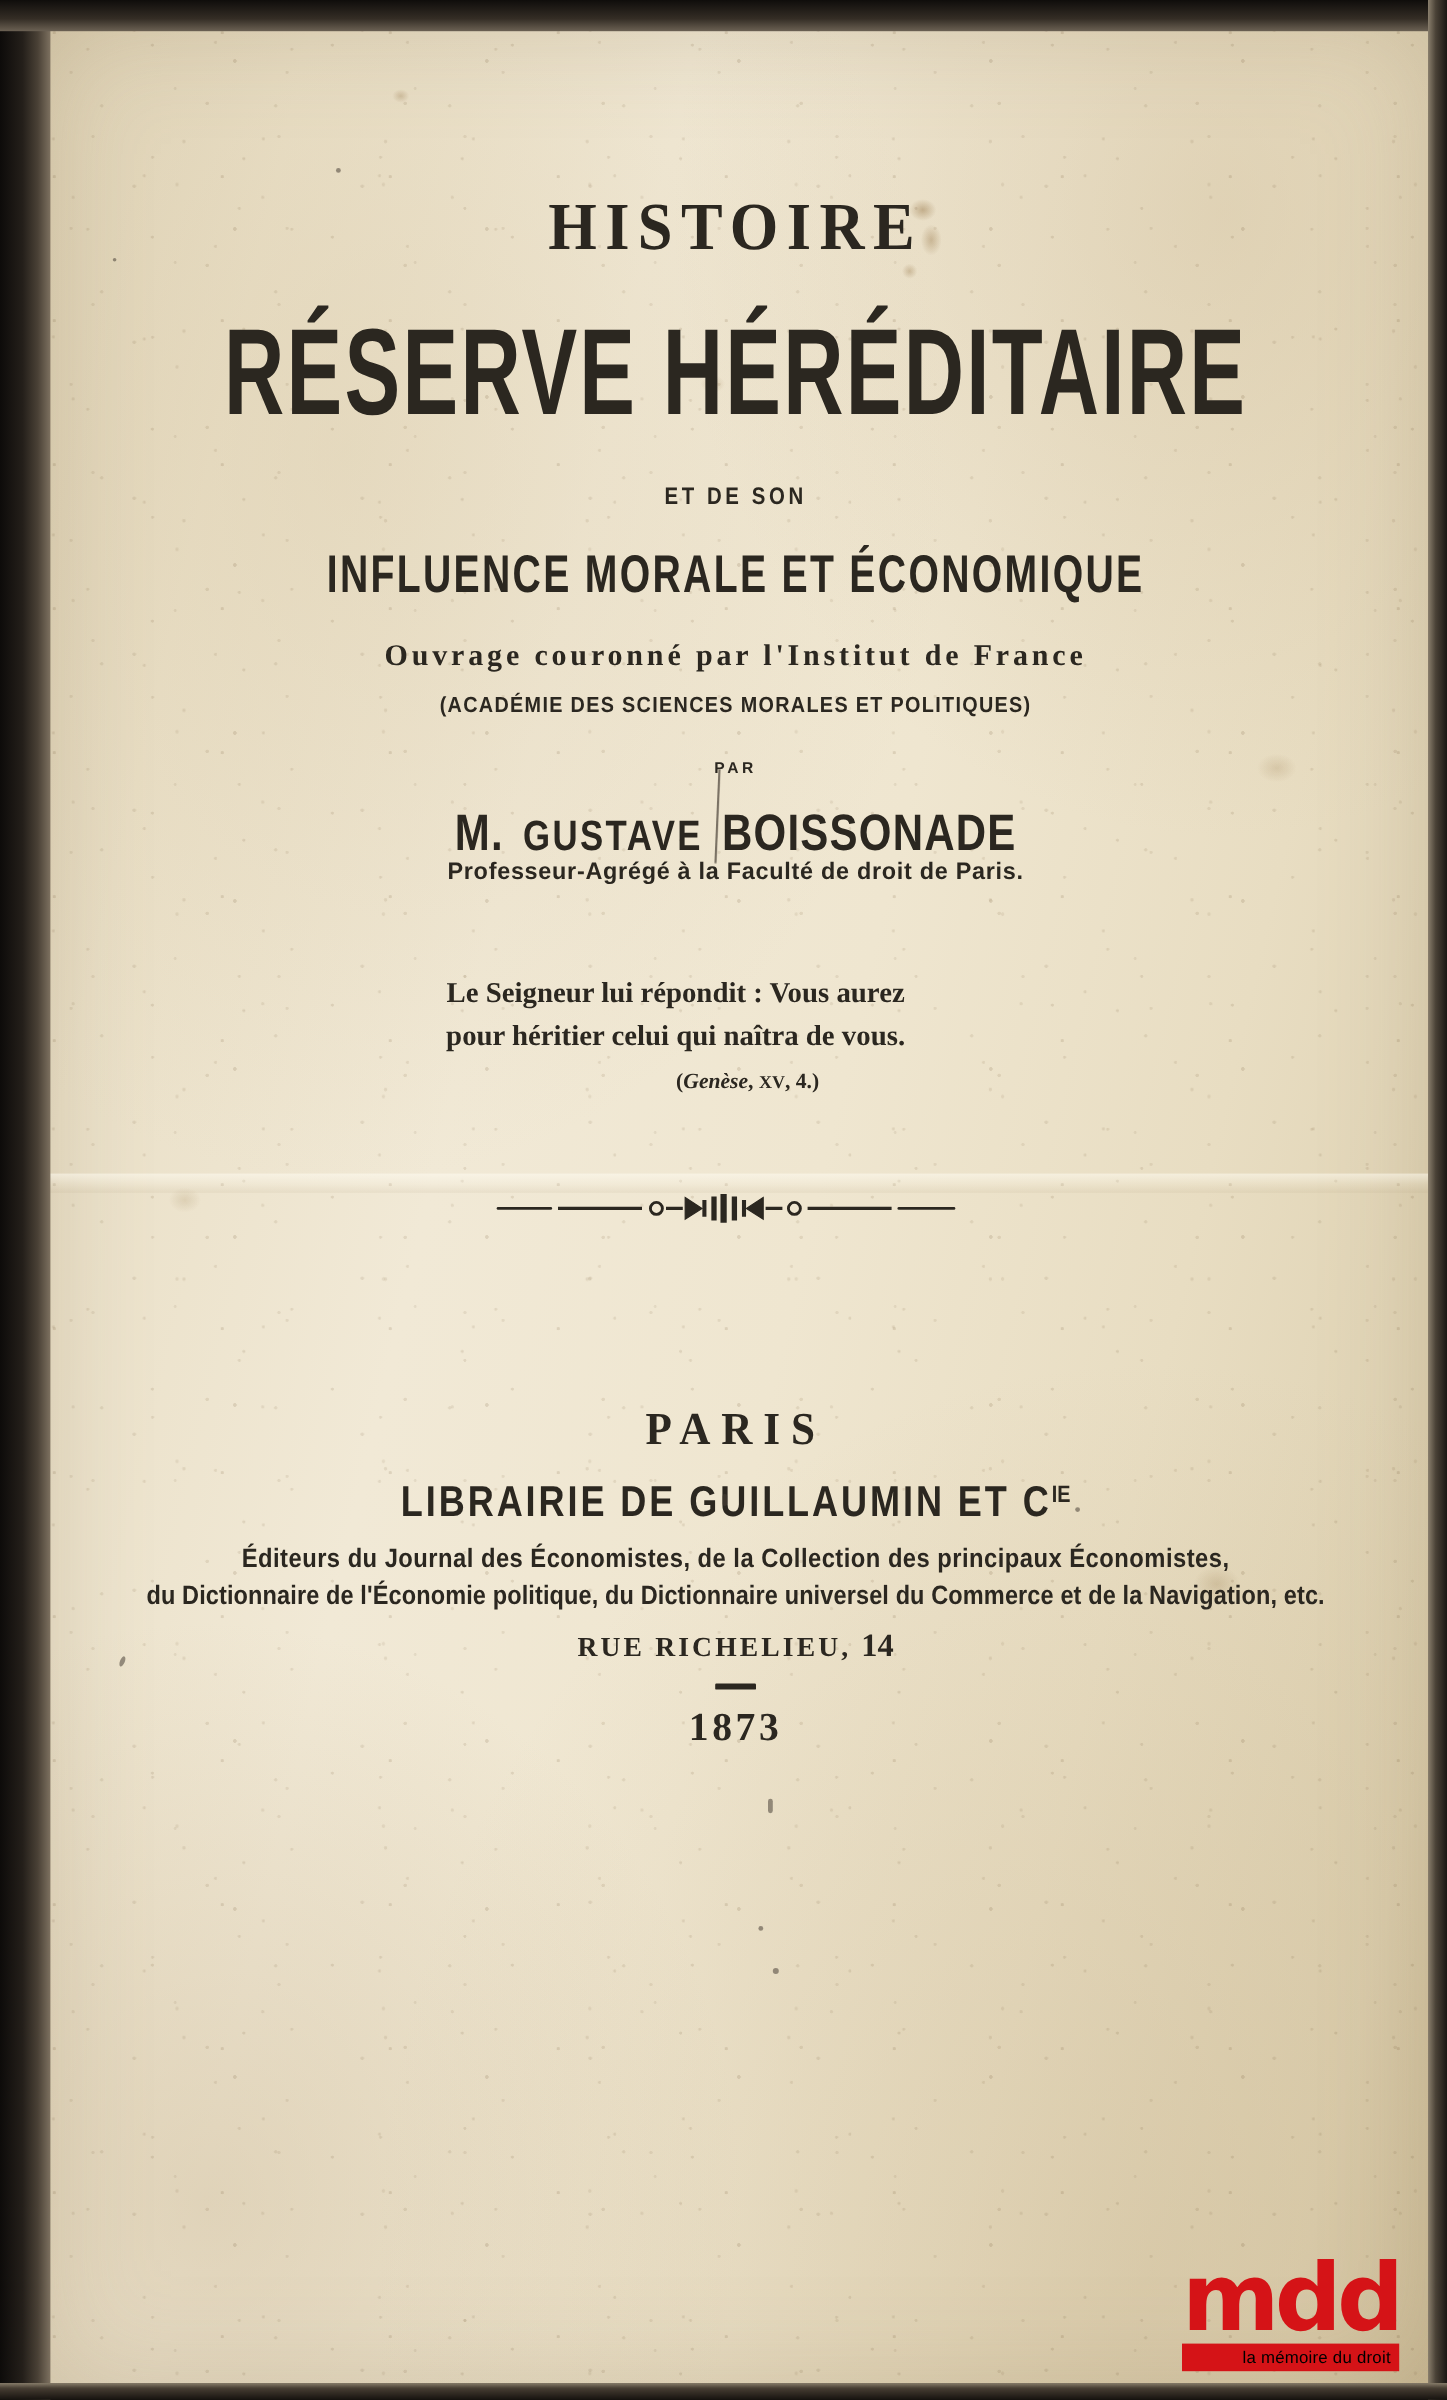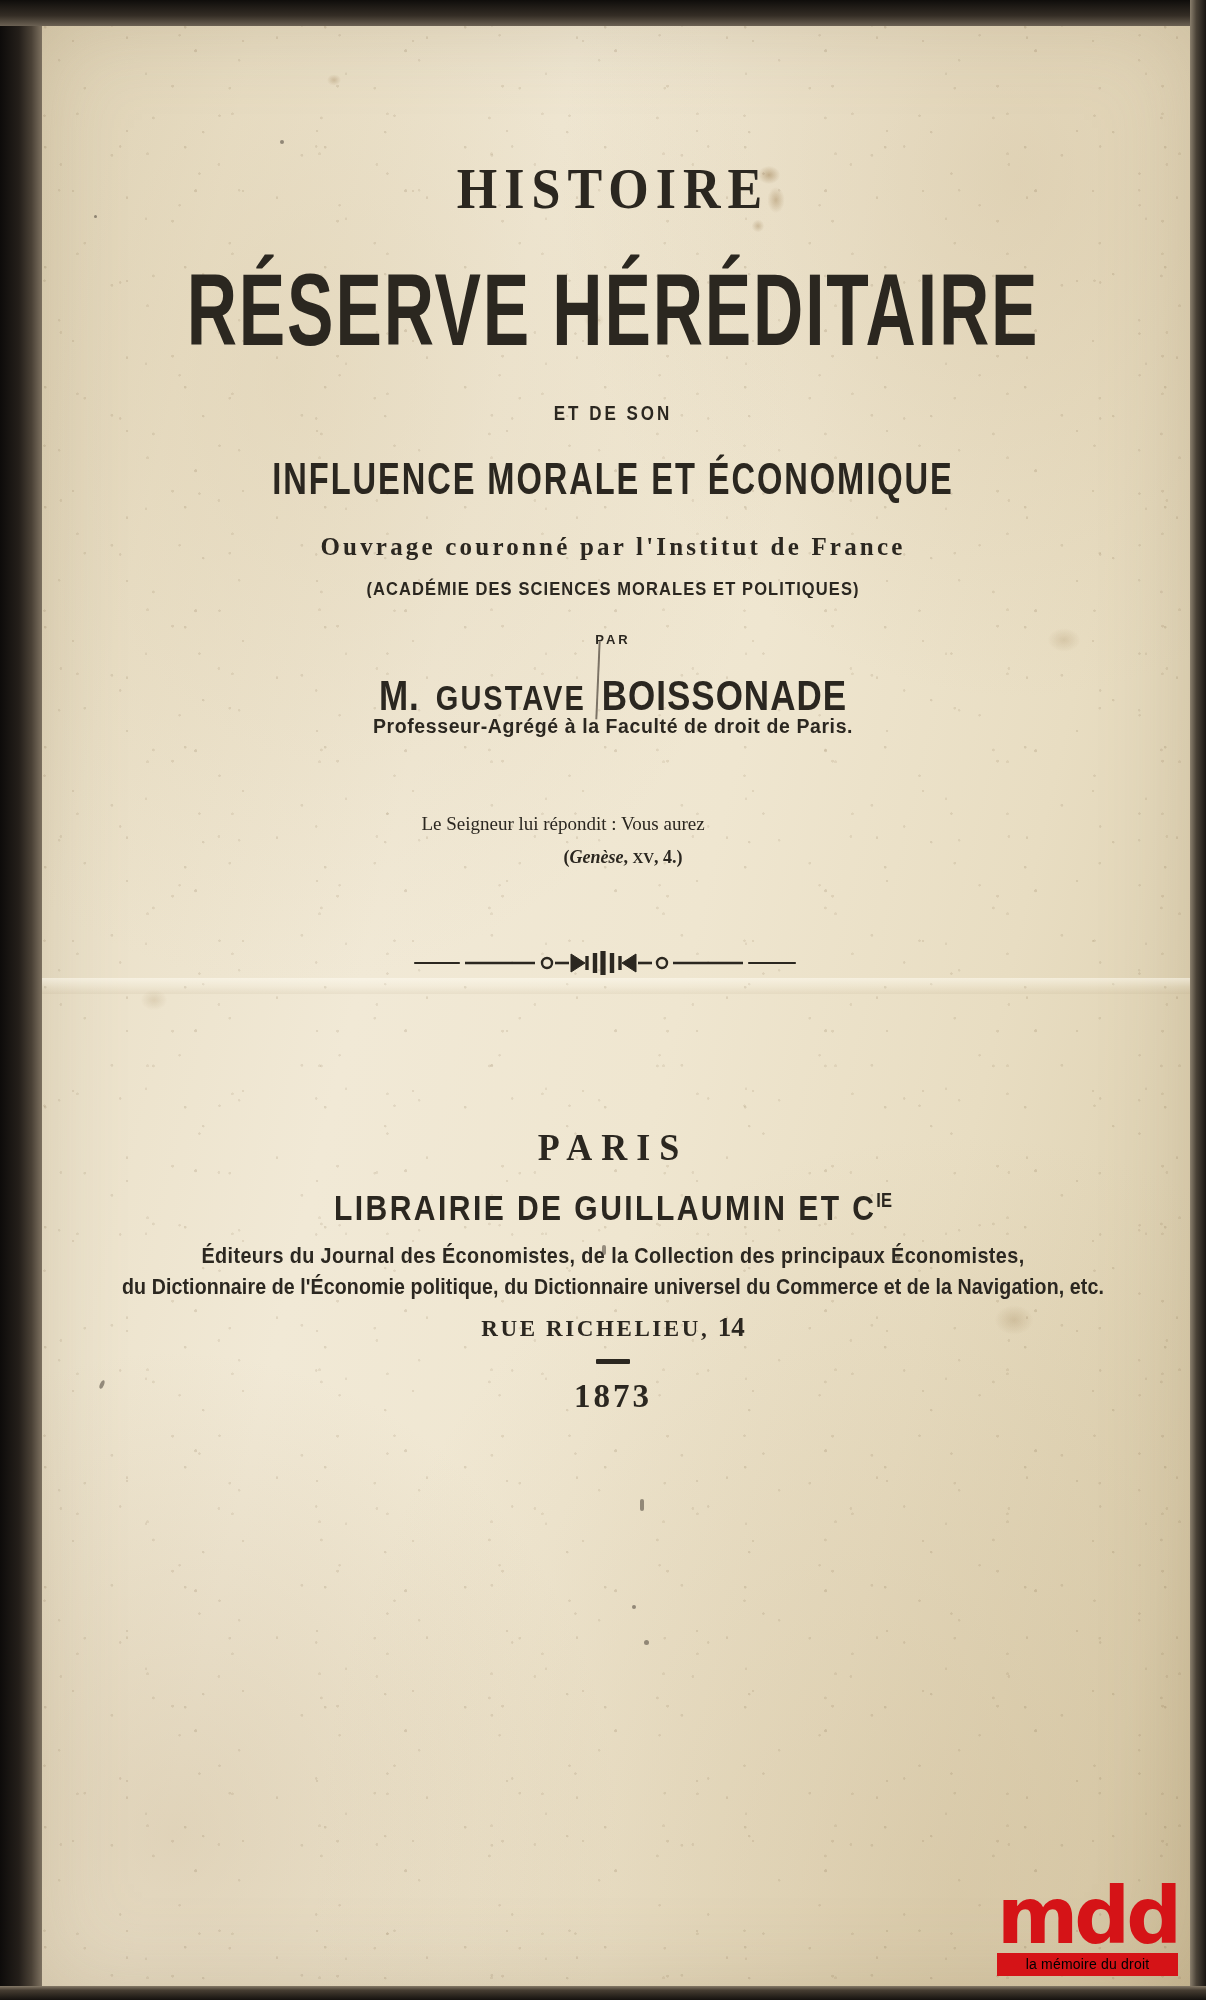--- a/index.html
+++ b/index.html
@@ -167,21 +167,21 @@
     transform:scaleY(1.02);
   }
 
   
   .epigraph{
     margin-top:72px;
     text-align:center;
     padding-right:100px;
   }
   .epigraph .q{
-    font-size:19px;font-weight:400;line-height:1.52;
+    font-size:24px;font-weight:700;line-height:1.52;
     font-family:"Liberation Serif",serif;
     display:block;
   }
   .epigraph .src{
     display:block;margin-top:8px;font-size:18px;font-weight:700;
     padding-left:120px;
   }
   .epigraph .src i{font-style:italic;}
   .epigraph .src .rom{font-size:15px;}
 
@@ -229,21 +229,21 @@
     margin-top:14px;
     font-size:33px;font-weight:700;letter-spacing:3px;
     font-family:"Liberation Serif",serif;
   }
 
   
   .mark{position:absolute;background:#4a4238;opacity:.55;z-index:4;}
 
   
   #logo{
-    position:absolute;right:28px;bottom:24px;z-index:8;text-align:center;
+    position:absolute;right:40px;bottom:24px;z-index:8;text-align:right;
   }
   #logo .box{
     display:flex;align-items:flex-end;
   }
   #logo .ltr{
     font-family:"DejaVu Sans",sans-serif;
     font-weight:700;color:#d51317;line-height:.78;
     font-size:78px;letter-spacing:-4px;
   }
   #logo .tag{
@@ -288,20 +288,21 @@
 
       <div class="l-author">
         <span class="lg">M.</span><span class="sp"></span><span class="sm">GUSTAVE</span><span class="sp"></span><span class="lg">BOISSONADE</span>
         <span style="position:absolute;left:50%;margin-left:-16px;top:-24px;width:2px;height:64px;background:#4a4238;opacity:.7;transform:rotate(3deg);"></span>
       </div>
 
       <div class="l-affil">Professeur-Agrégé à la Faculté de droit de Paris.</div>
 
       <div class="epigraph">
         <span class="q">Le Seigneur lui répondit : Vous aurez</span>
+        <span class="q">pour héritier celui qui naîtra de vous.</span>
         <span class="src"><span>(</span><i>Genèse</i><span>, </span><span class="rom">XV</span><span>, 4.)</span></span>
       </div>
 
       <div class="ornament">
         <svg width="420" height="26" viewBox="0 0 420 26" style="display:block;margin:0 auto;">
           <g fill="#2b2720" stroke="#2b2720">
             <path d="M12 13 L56 13" stroke-width="2.2" stroke-linecap="round"></path>
             <path d="M62 13 L132 13" stroke-width="2.6"></path>
             <circle cx="144" cy="13" r="5" fill="none" stroke-width="2.4"></circle>
             <path d="M152 13 L166 13" stroke-width="2.6"></path>

